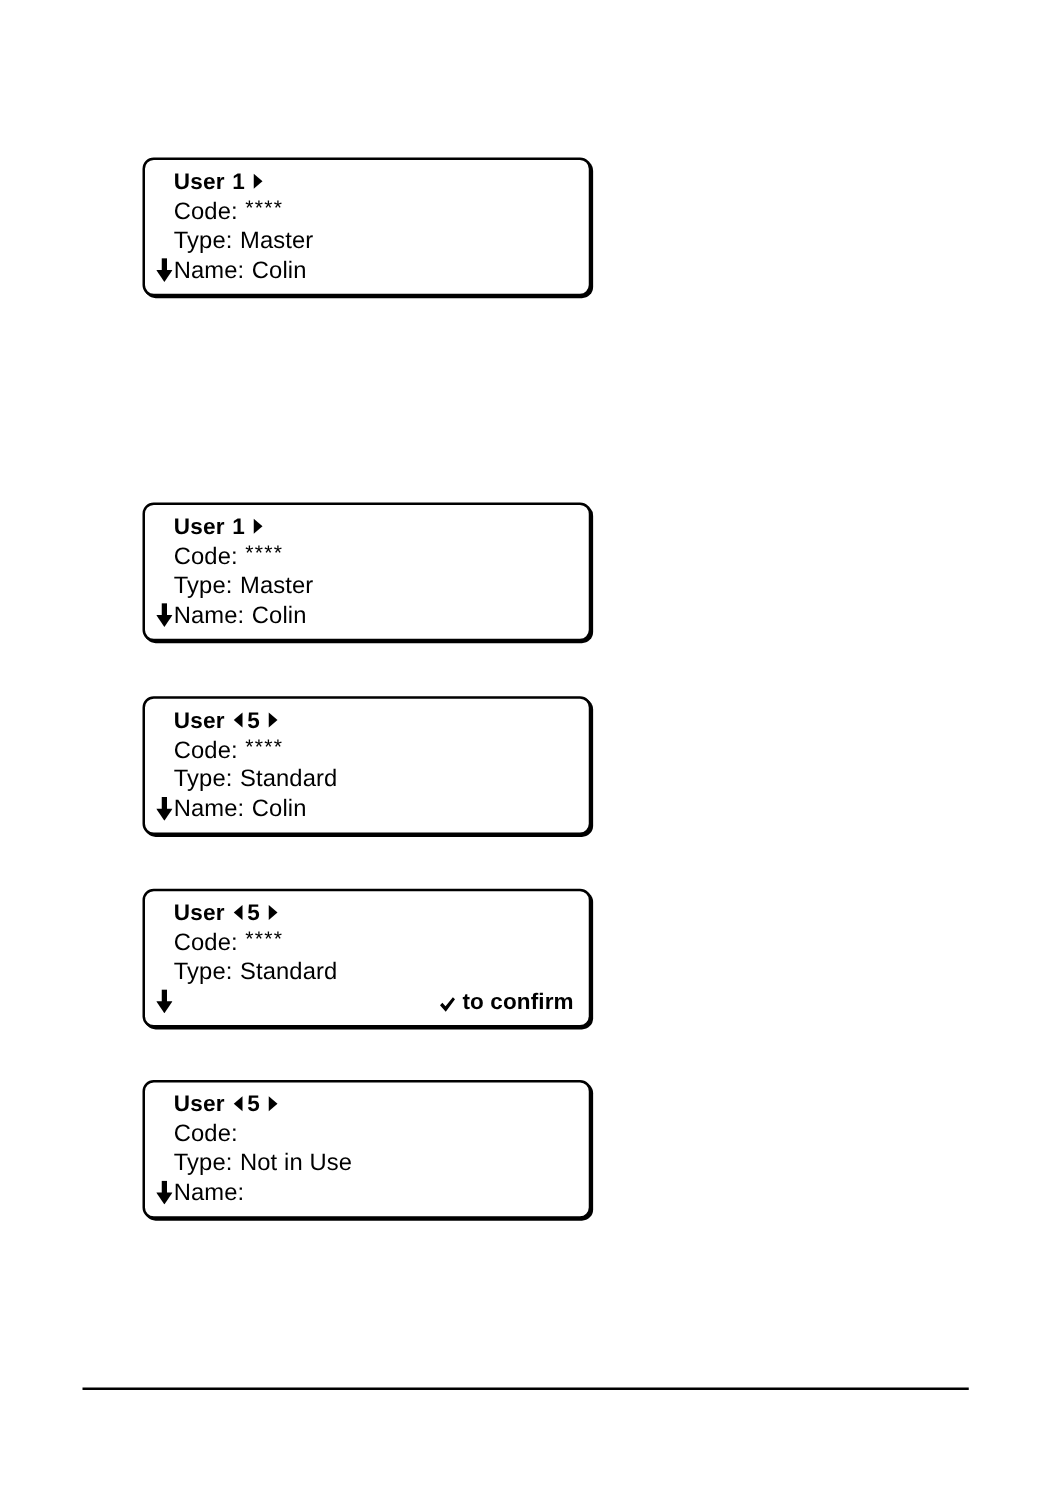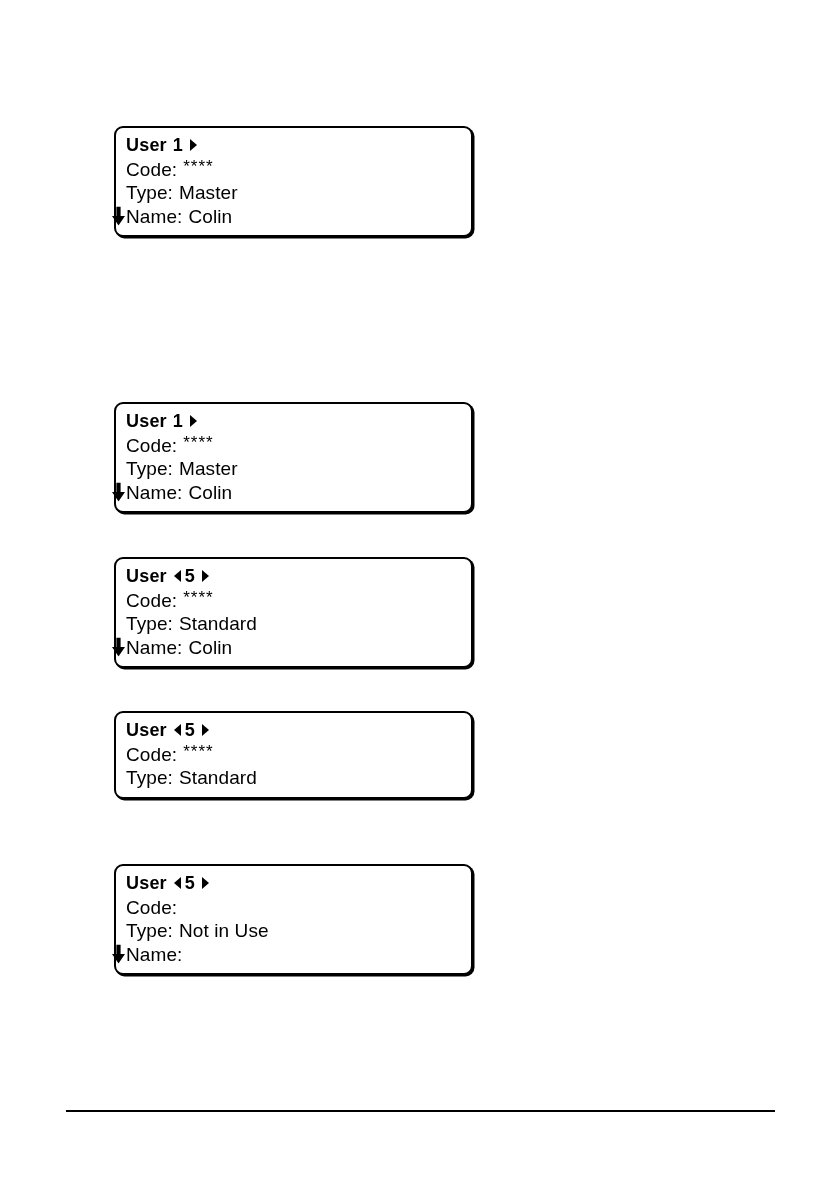--- a/index.html
+++ b/index.html
@@ -28,21 +28,21 @@
     width: 359px;
     box-sizing: border-box;
     border: 2.5px solid #000000;
     border-radius: 9px;
     background: #ffffff;
     box-shadow: 1.5px 1.5px 0 0 #000000;
   }
 
   .lcd-inner {
     position: relative;
-    padding: 6px 10px 7px 10px;
+    padding: 6px 10px 7px 23px;
   }
 
   .lcd-line {
     position: relative;
     height: 23.5px;
     line-height: 23.5px;
     font-size: 19px;
     letter-spacing: 0.1px;
     white-space: nowrap;
     display: flex;
@@ -235,20 +235,34 @@
             <span class="tri tri-right"></span>
           </div>
           <div class="lcd-line">
             <span class="label">Code:</span>
             <span class="value code-stars">****</span>
           </div>
           <div class="lcd-line">
             <span class="label">Type:</span>
             <span class="value">Standard</span>
           </div>
+          <div class="lcd-line">
+            <span class="down-arrow">
+              <svg viewBox="0 0 13 19" width="13" height="19" aria-hidden="true">
+                <rect x="4.4" y="0" width="4.2" height="11" fill="#000"></rect>
+                <polygon points="0,9.5 13,9.5 6.5,19" fill="#000"></polygon>
+              </svg>
+            </span>
+            <span class="confirm">
+              <span class="check"><svg viewBox="0 0 14 14" width="14" height="14" aria-hidden="true">
+                  <polygon points="1,7.2 2.9,5.2 5.4,8.0 11.3,0.8 13,2.4 5.6,12.4" fill="#000"></polygon>
+                </svg></span>
+              <span>to confirm</span>
+            </span>
+          </div>
         </div>
       </div>
       <div class="lcd" style="top: 864px;">
         <div class="lcd-inner">
           <div class="lcd-line title">
             <span class="label">User</span>
             <span class="tri tri-left"></span>
             <span class="usernum" style="margin-left: 2px;">5</span>
             <span class="tri tri-right"></span>
           </div>

